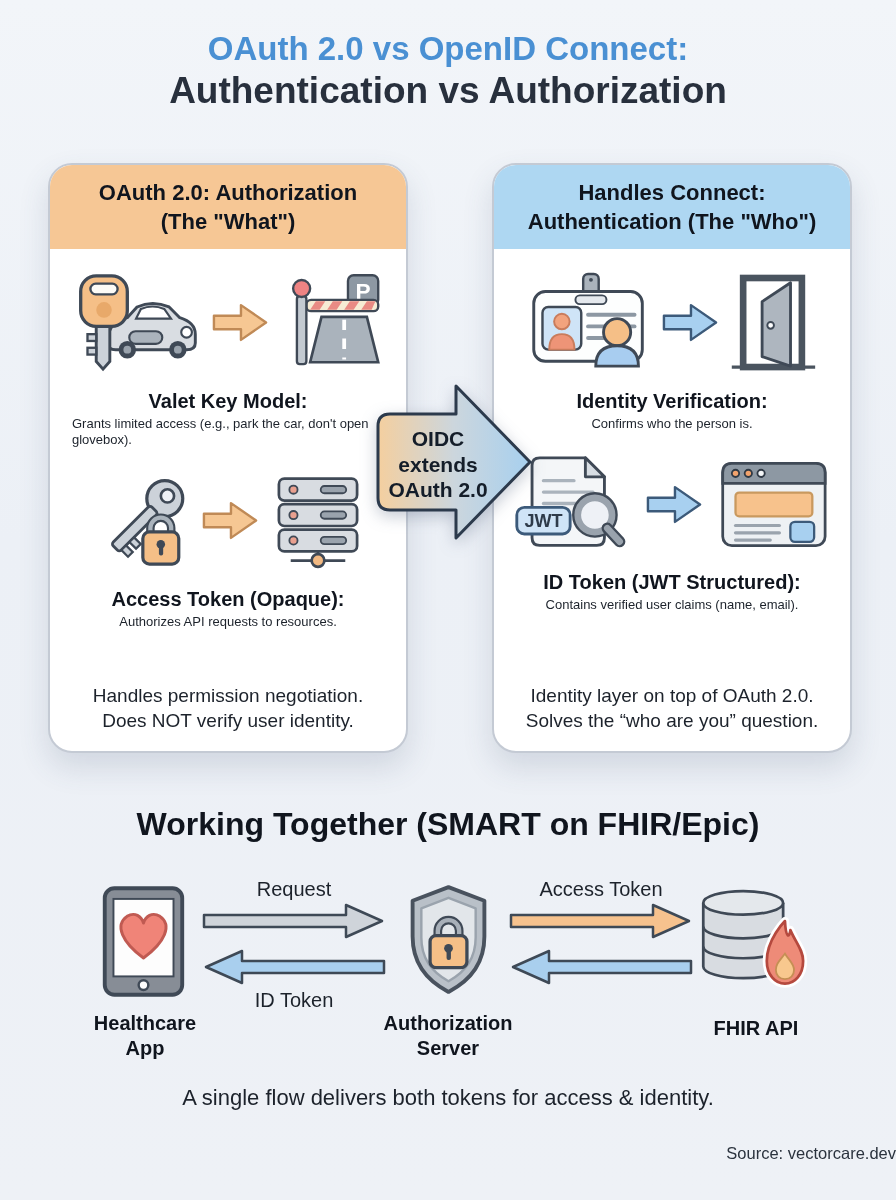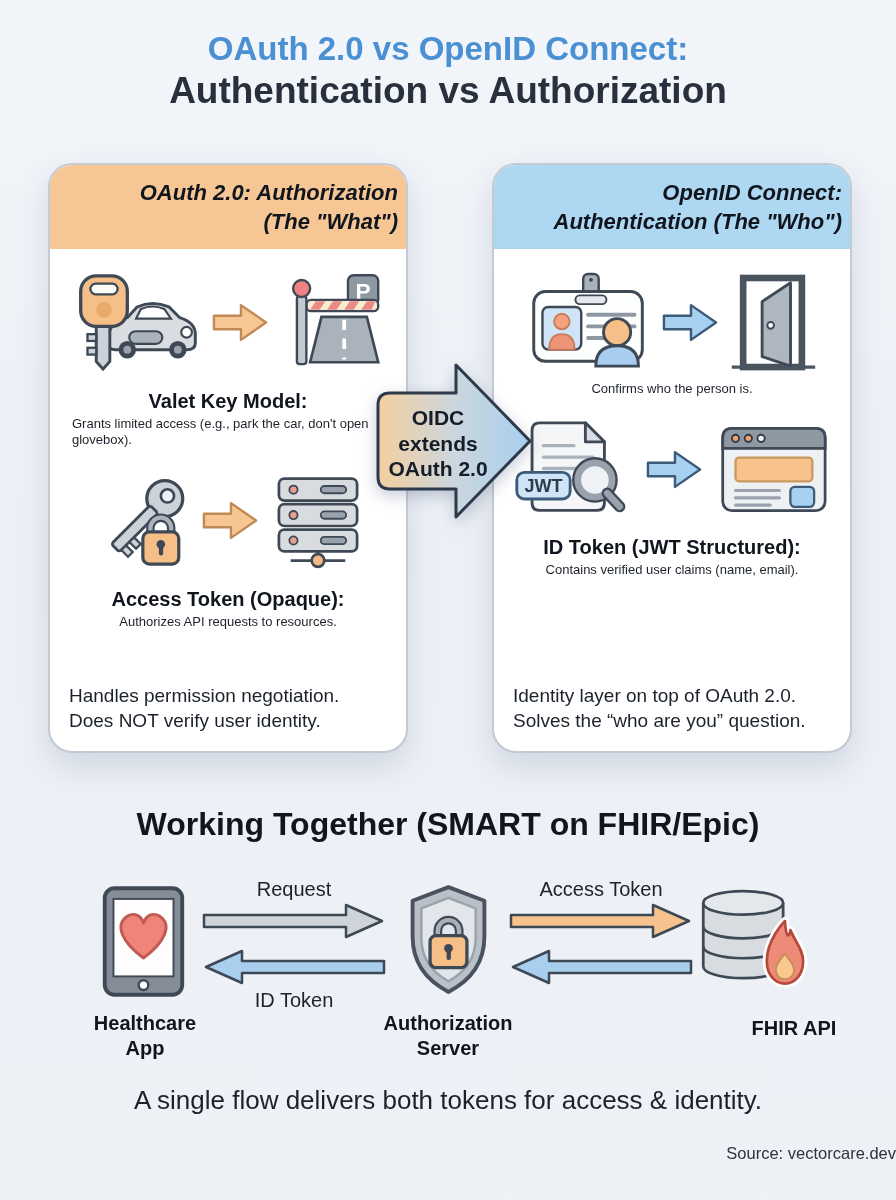--- a/index.html
+++ b/index.html
@@ -16,46 +16,46 @@
 
   
   .card{
     position:absolute; top:163px; width:360px; height:590px;
     background:#ffffff; border:2px solid #c4cad4; border-radius:24px;
     box-shadow:0 14px 30px rgba(60,80,110,.16);
     display:flex; flex-direction:column; overflow:hidden; box-sizing:border-box;
   }
   .card.left{left:48px;} .card.right{left:492px;}
   .card-header{
-    padding:13px 8px 12px; text-align:right; font-weight:bold; font-size:22px;
-    line-height:1.33; color:#10151e;font-style:italic;
+    padding:13px 8px 12px; text-align:center; font-weight:bold; font-size:22px;
+    line-height:1.33; color:#10151e;
   }
   .card.left  .card-header{background:#f6c795;}
   .card.right .card-header{background:#aed7f2;}
   .card-body{flex:1; display:flex; flex-direction:column; align-items:center; padding:18px 12px 14px; box-sizing:border-box;}
   .icon-row{display:flex; align-items:center; justify-content:center; gap:10px; min-height:112px;}
   .sec2{margin-top:16px;}
   .caption{font-weight:bold; font-size:20px; color:#10151e; text-align:center; margin-top:10px; line-height:1.25;}
   .desc{font-size:13px; text-align:left; line-height:1.28; max-width:312px; margin-top:2px;}
-  .footnote{font-size:19px; line-height:1.32; max-width:318px; margin-top:auto; padding-bottom:4px;}
+  .footnote{font-size:19px; text-align:center; line-height:1.32; max-width:318px; margin-top:auto; padding-bottom:4px;}
 
   
-  .oidc-arrow{position:absolute; left:374px; top:357px; width:162px; height:168px; z-index:6;
+  .oidc-arrow{position:absolute; left:374px; top:378px; width:162px; height:168px; z-index:6;
     filter:drop-shadow(0 5px 8px rgba(50,70,100,.28));}
   .oidc-arrow text{font-weight:bold; font-size:21px; fill:#141d29;
     font-family:"Liberation Sans","DejaVu Sans",sans-serif;}
 
   
   .flow-title{position:absolute; top:806px; left:0; width:100%; text-align:center;
     font-size:32px; font-weight:bold; color:#10151e;}
   .abs{position:absolute;}
   .node-label{position:absolute; text-align:center; font-size:20px; font-weight:bold;
     color:#10151e; line-height:1.25;}
   .flow-label{position:absolute; text-align:center; font-size:20px; color:#1c222b;}
-  .summary{position:absolute; top:1085px; left:0; width:100%; text-align:center; font-size:26px; color:#1c222b;}
+  .summary{position:absolute; top:1085px; left:0; width:100%; text-align:center; font-size:22px; color:#1c222b;}
   .source{position:absolute; top:1144px; left:0; width:100%; text-align:right; font-size:16.5px; color:#2b333e;}
 
   svg{display:block;}
   .svgtext{font-family:"Liberation Sans","DejaVu Sans",sans-serif;}
 </style>
 </head>
 <body>
 
 <div class="canvas">
 
@@ -175,21 +175,21 @@
       </defs>
       <path d="M82,36 L82,8 L156,84 L82,160 L82,132 L16,132 Q4,132 4,120 L4,48 Q4,36 16,36 Z" fill="url(#ag)" stroke="#2c3a4c" stroke-width="3" stroke-linejoin="round"></path>
       <text x="64" y="68" text-anchor="middle">OIDC</text>
       <text x="64" y="94" text-anchor="middle">extends</text>
       <text x="64" y="119" text-anchor="middle">OAuth 2.0</text>
     </svg>
   </div>
 
   <div class="card right">
     <div class="card-header">
-      <div>OpenID Connect:</div>
+      <div>Handles Connect:</div>
       <div>Authentication (The "Who")</div>
     </div>
     <div class="card-body">
 
       <div class="icon-row">
 
         <span>
         <svg width="126" height="102" viewBox="0 0 130 105">
           <rect x="59" y="2" width="16" height="22" rx="5" fill="#aab3bc" stroke="#3f4956" stroke-width="2.5"></rect>
           <circle cx="67" cy="8" r="2" fill="#3f4956"></circle>
@@ -213,20 +213,21 @@
 
         <span>
         <svg width="90" height="100" viewBox="0 0 95 105">
           <line x1="4" y1="99" x2="92" y2="99" stroke="#4a545f" stroke-width="3.5"></line>
           <rect x="16" y="5" width="62" height="94" fill="#ffffff" stroke="#4a545f" stroke-width="7"></rect>
           <polygon points="66,10 66,98 36,88 36,30" fill="#aeb6bf" stroke="#3f4956" stroke-width="3" stroke-linejoin="round"></polygon>
           <circle cx="45" cy="55" r="3.5" fill="#ffffff" stroke="#3f4956" stroke-width="2"></circle>
         </svg>
         </span>
       </div>
+      <div class="caption">Identity Verification:</div>
       <div class="desc">Confirms who the person is.</div>
 
       <div class="icon-row sec2">
 
         <span>
         <svg width="126" height="100" viewBox="0 0 130 105">
           <path d="M30,4 H78 L98,24 V88 Q98,96 90,96 H30 Q22,96 22,88 V12 Q22,4 30,4 Z" fill="#f4f6f8" stroke="#3f4956" stroke-width="3"></path>
           <path d="M78,4 L78,24 H98 Z" fill="#d7dde3" stroke="#3f4956" stroke-width="3" stroke-linejoin="round"></path>
           <line x1="34" y1="28" x2="66" y2="28" stroke="#aab3bc" stroke-width="3.5" stroke-linecap="round"></line>
           <line x1="34" y1="40" x2="86" y2="40" stroke="#aab3bc" stroke-width="3.5" stroke-linecap="round"></line>
@@ -322,18 +323,18 @@
       <polygon points="182,12 40,12 40,2 4,18 40,34 40,24 182,24" fill="#a9cfee" stroke="#3e4956" stroke-width="2.5" stroke-linejoin="round"></polygon>
     </svg>
   </div>
 
   <div class="flow-label" style="left:219px; top:878px; width:150px;">Request</div>
   <div class="flow-label" style="left:219px; top:989px; width:150px;">ID Token</div>
   <div class="flow-label" style="left:526px; top:878px; width:150px;">Access Token</div>
 
   <div class="node-label" style="left:83px; top:1011px; width:124px;">Healthcare App</div>
   <div class="node-label" style="left:375px; top:1011px; width:146px;">Authorization Server</div>
-  <div class="node-label" style="left:738px; top:1016px; width:112px;">FHIR API</div>
+  <div class="node-label" style="left:700px; top:1016px; width:112px;">FHIR API</div>
 
   <div class="summary">A single flow delivers both tokens for access &amp; identity.</div>
   <div class="source">Source: vectorcare.dev</div>
 
 </div>
 
 </body></html>

